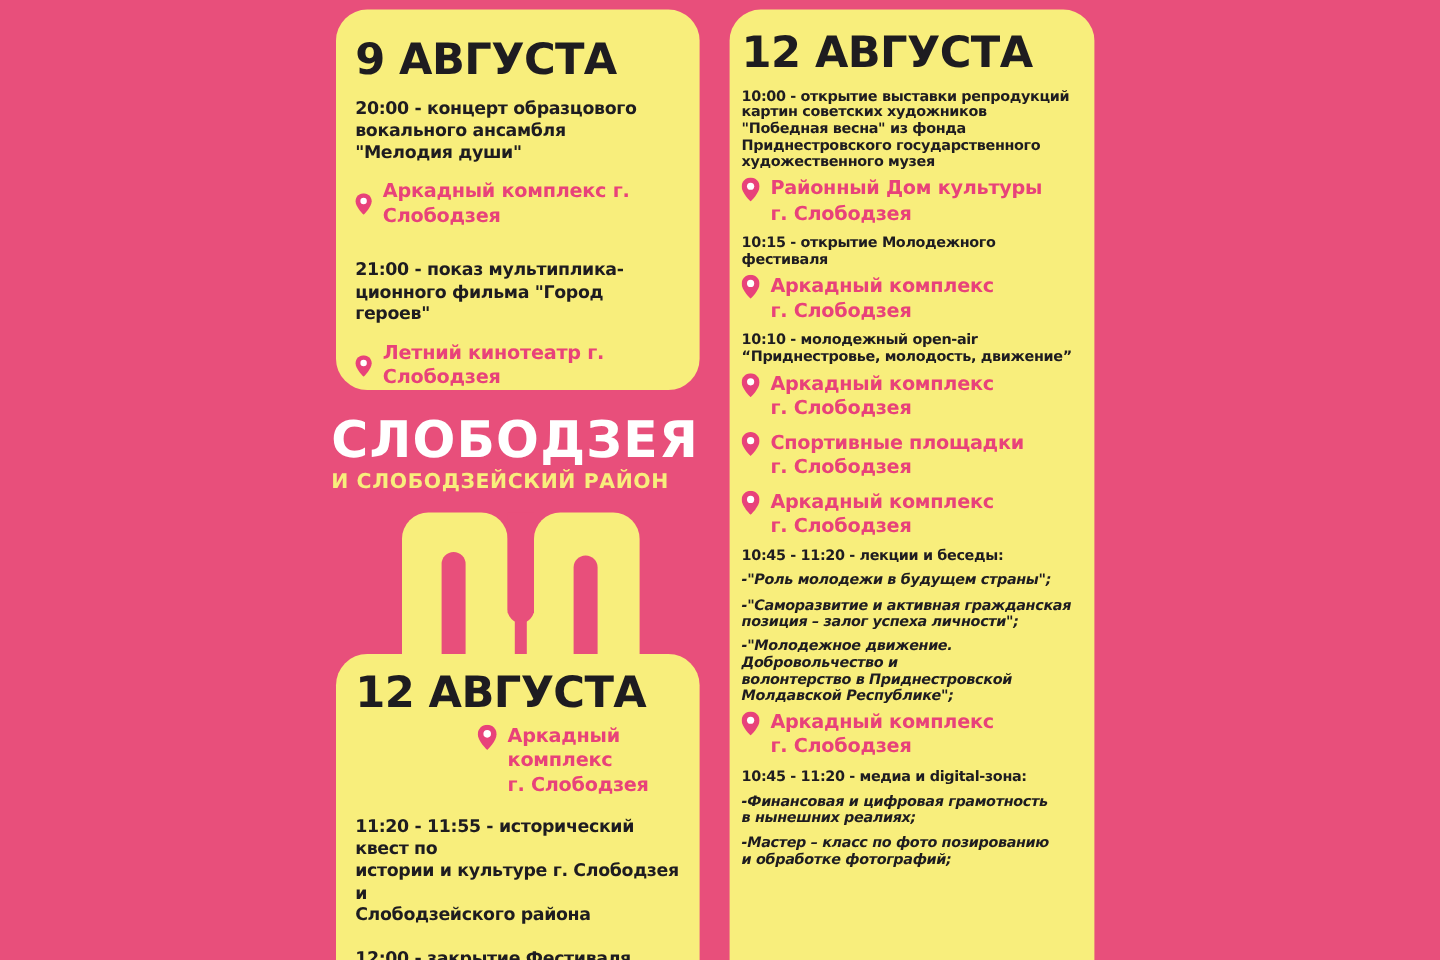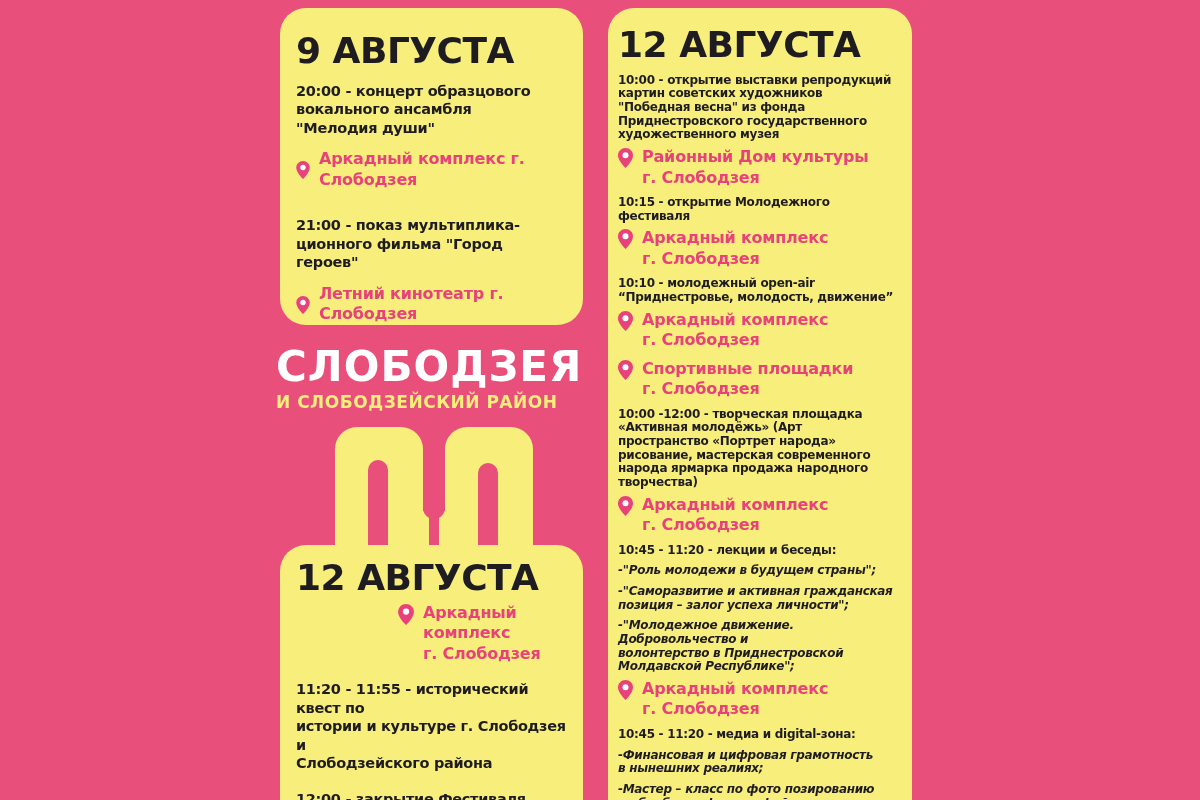--- a/index.html
+++ b/index.html
@@ -175,26 +175,20 @@
         <svg class="pin" width="15" height="20" viewBox="0 0 24 32">
             <path d="M12 0C5.37 0 0 5.37 0 12c0 8.6 12 20 12 20s12-11.4 12-20C24 5.37 18.63 0 12 0z" fill="#E8427A"></path>
             <circle cx="12" cy="11.5" r="4.8" fill="#FFFFFF"></circle>
           </svg>
         <span class="loc-label">Спортивные площадки
 г. Слободзея</span>
       </div>
     </div>
 
     <div class="block">
-      <p class="event">10:00 -12:00 - творческая площадка
-«Активная молодёжь» (Арт
-пространство «Портрет народа»
-рисование, мастерская современного
-народа ярмарка продажа народного
-творчества)</p>
       <div class="loc">
         <svg class="pin" width="15" height="20" viewBox="0 0 24 32">
             <path d="M12 0C5.37 0 0 5.37 0 12c0 8.6 12 20 12 20s12-11.4 12-20C24 5.37 18.63 0 12 0z" fill="#E8427A"></path>
             <circle cx="12" cy="11.5" r="4.8" fill="#FFFFFF"></circle>
           </svg>
         <span class="loc-label">Аркадный комплекс
 г. Слободзея</span>
       </div>
     </div>
 

